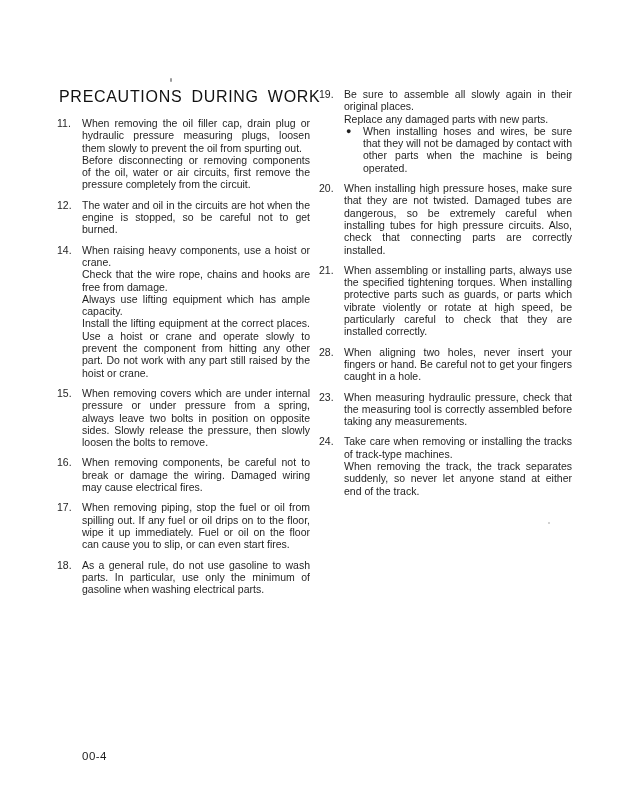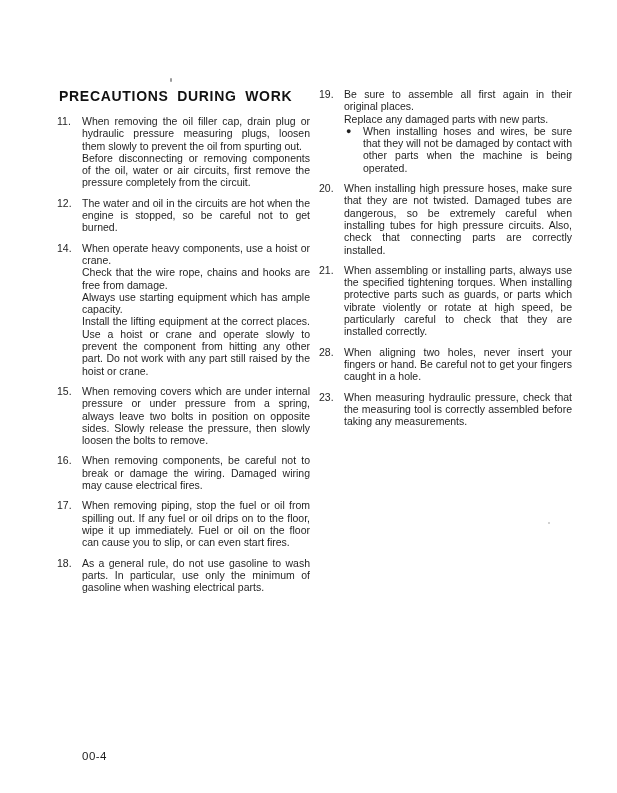--- a/index.html
+++ b/index.html
@@ -16,22 +16,22 @@
   .content {
     position: absolute;
     top: 88px;
     left: 57px;
     width: 515px;
     display: flex;
     gap: 9px;
   }
   .col { width: 253px; flex: none; }
   .heading {
-    font-size: 14px;
-    font-weight: bold;
+    font-size: 16px;
+    font-weight: normal;
     letter-spacing: 0.7px;
     word-spacing: 4px;
     color: #111111;
     margin: 0 0 11px 2px;
     white-space: nowrap;
   }
   .item {
     display: flex;
     margin-bottom: 8px;
     font-size: 10.5px;
@@ -94,23 +94,23 @@
         <span class="num">12.</span>
         <div class="body">
           <p class="para">The water and oil in the circuits are hot when the engine is stopped, so be careful not to get burned.</p>
         </div>
       </div>
 
 
       <div class="item">
         <span class="num">14.</span>
         <div class="body">
-          <p class="para">When operate heavy components, use a hoist or crane.</p>
+          <p class="para">When raising heavy components, use a hoist or crane.</p>
           <p class="para">Check that the wire rope, chains and hooks are free from damage.</p>
-          <p class="para">Always use starting equipment which has ample capacity.</p>
+          <p class="para">Always use lifting equipment which has ample capacity.</p>
           <p class="para">Install the lifting equipment at the correct places. Use a hoist or crane and operate slowly to prevent the component from hitting any other part. Do not work with any part still raised by the hoist or crane.</p>
         </div>
       </div>
 
       <div class="item">
         <span class="num">15.</span>
         <div class="body">
           <p class="para">When removing covers which are under internal pressure or under pressure from a spring, always leave two bolts in position on opposite sides. Slowly release the pressure, then slowly loosen the bolts to remove.</p>
         </div>
       </div>
@@ -135,21 +135,21 @@
           <p class="para">As a general rule, do not use gasoline to wash parts. In particular, use only the minimum of gasoline when washing electrical parts.</p>
         </div>
       </div>
     </div>
 
     <div class="col">
 
       <div class="item">
         <span class="num">19.</span>
         <div class="body">
-          <p class="para">Be sure to assemble all first again in their original places.</p>
+          <p class="para">Be sure to assemble all slowly again in their original places.</p>
           <p class="para">Replace any damaged parts with new parts.</p>
           <div class="bullet-row">
             <span class="bullet">●</span>
             <p class="para">When installing hoses and wires, be sure that they will not be damaged by contact with other parts when the machine is being operated.</p>
           </div>
         </div>
       </div>
 
       <div class="item">
         <span class="num">20.</span>
@@ -172,18 +172,25 @@
         </div>
       </div>
 
       <div class="item">
         <span class="num">23.</span>
         <div class="body">
           <p class="para">When measuring hydraulic pressure, check that the measuring tool is correctly assembled before taking any measurements.</p>
         </div>
       </div>
 
+      <div class="item">
+        <span class="num">24.</span>
+        <div class="body">
+          <p class="para">Take care when removing or installing the tracks of track-type machines.</p>
+          <p class="para">When removing the track, the track separates suddenly, so never let anyone stand at either end of the track.</p>
+        </div>
+      </div>
 
     </div>
   </div>
 
   <div class="footer">00-4</div>
 </div>
 
 </body></html>

